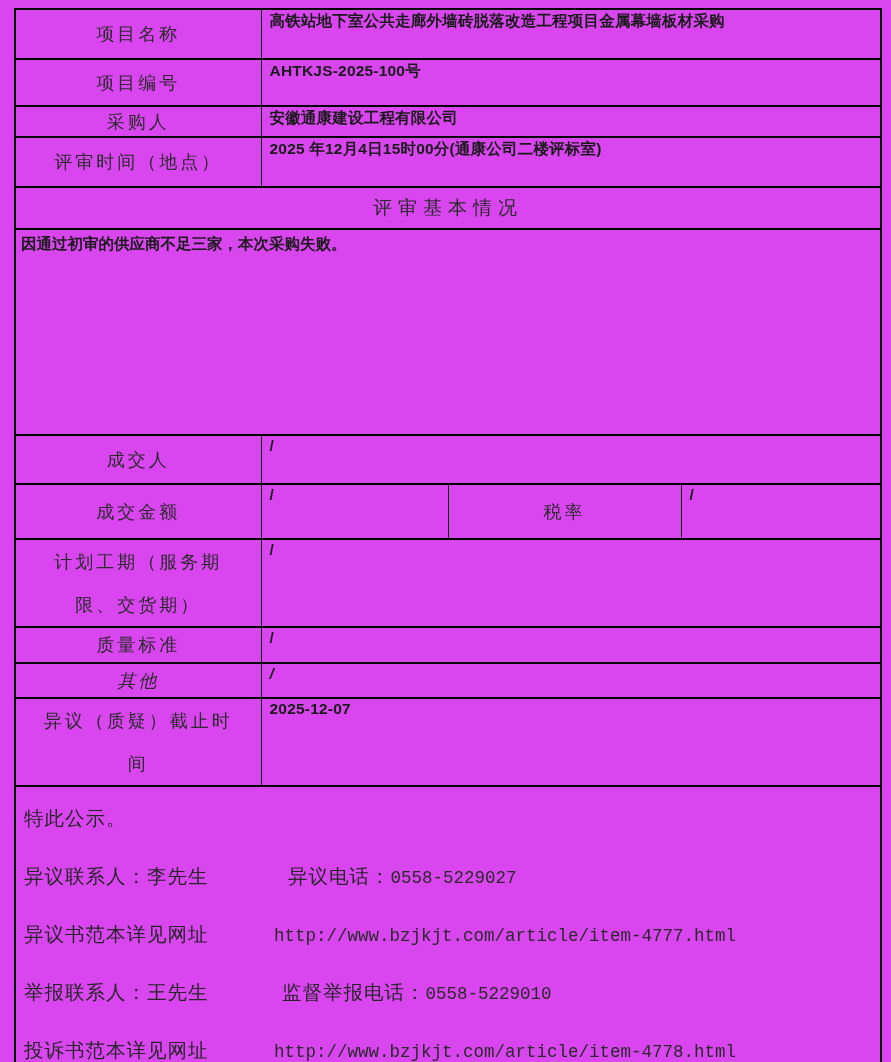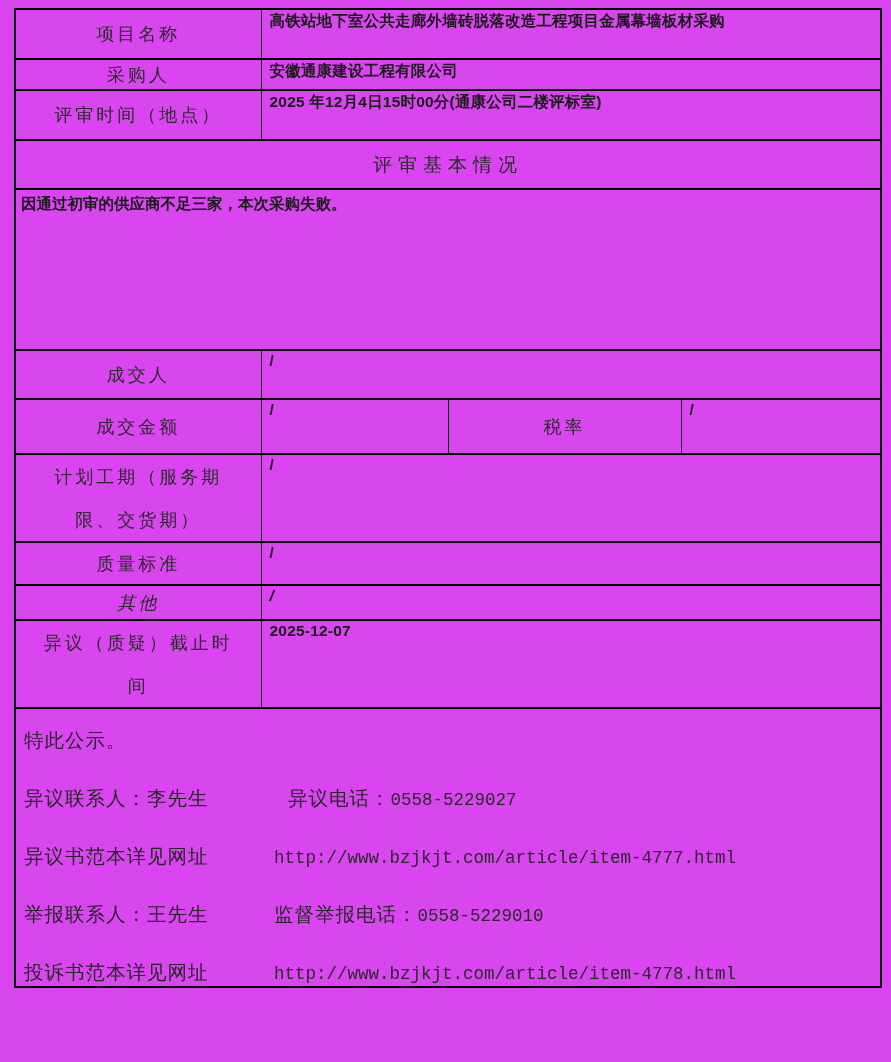--- a/index.html
+++ b/index.html
@@ -78,39 +78,39 @@
   }
   .f-line {
     display: flex;
     align-items: baseline;
     margin-top: 31px;
     white-space: nowrap;
   }
   .f-line.first { margin-top: 10px; }
   .f-left { width: 250px; flex: none; }
   .gap-a { margin-left: 14px; }
-  .gap-b { margin-left: 0; }
+  .gap-b { margin-left: 8px; }
   .mono {
     font-family: "Liberation Mono", "DejaVu Sans Mono", monospace;
     font-size: 17.5px;
     letter-spacing: 0;
     color: #2a2a2a;
     text-align: center;
   }
   
   tr.r1  { height: 50px; }
   tr.r2  { height: 47px; }
   tr.r3  { height: 31px; }
   tr.r4  { height: 50px; margin-top: 34px; }
-  tr.r5  { height: 49px; }
-  tr.r6  { height: 161px; }
+  tr.r5  { height: 42px; }
+  tr.r6  { height: 206px; }
   tr.r7  { height: 49px; }
   tr.r8  { height: 55px; margin-top: 12px; }
   tr.r9  { height: 85px; margin-left: 24px; }
-  tr.r10 { height: 43px; }
+  tr.r10 { height: 36px; }
   tr.r11 { height: 35px; font-style: italic; }
   tr.r12 { height: 80px; }
   tr.r13 { height: 269px; }
 </style>
 </head>
 <body>
 
 <div class="page">
   <table class="doc-table">
     <colgroup>
@@ -119,20 +119,24 @@
       <col style="width:233px">
       <col style="width:200px">
     </colgroup>
 
     <tbody>
         <tr class="r1">
       <td class="label">项目名称</td>
       <td class="value" colspan="3">高铁站地下室公共走廊外墙砖脱落改造工程项目金属幕墙板材采购</td>
     </tr>
 
+    <tr class="r2">
+      <td class="label">项目编号</td>
+      <td class="value" colspan="3">AHTKJS-2025-100号</td>
+    </tr>
 
     <tr class="r3">
       <td class="label">采购人</td>
       <td class="value" colspan="3">安徽通康建设工程有限公司</td>
     </tr>
 
     <tr class="r4">
       <td class="label">评审时间（地点）</td>
       <td class="value" colspan="3">2025 年12月4日15时00分(通康公司二楼评标室)</td>
     </tr>

